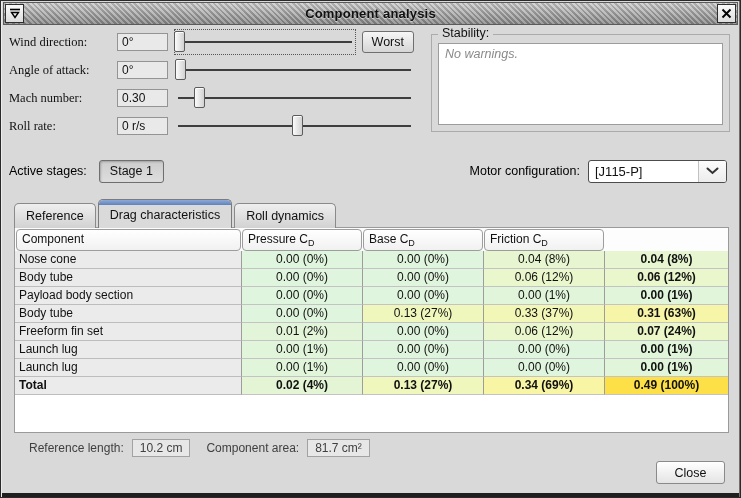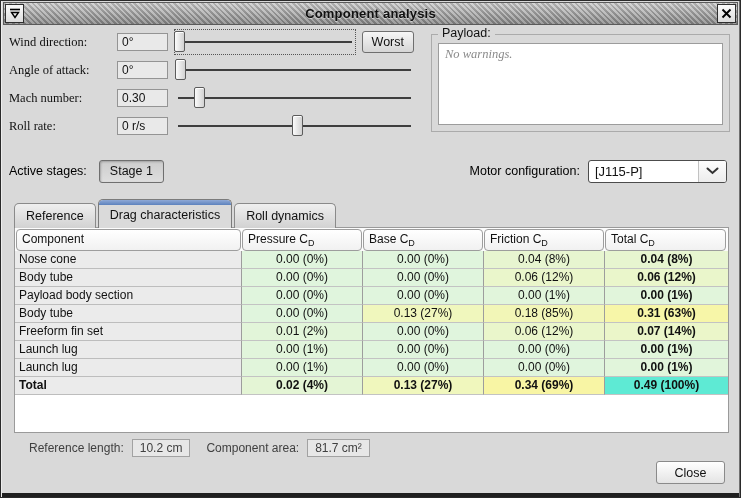--- a/index.html
+++ b/index.html
@@ -42,21 +42,21 @@
   }
   .worst-btn {
     margin-left:7px; height:22px; padding:0 9px; font-size:12.5px; color:#111;
     background:linear-gradient(#f6f6f6,#d6d6d6); border:1px solid #6f6f6f; border-radius:3px; cursor:pointer;
   }
   
   .warn-group { position:absolute; left:430px; top:33px; width:299px; height:98px; border:1px solid #ababab; }
   .warn-legend { position:absolute; top:-9px; left:6px; background:#d9d9d9; padding:0 4px; font-size:12.5px; color:#111; }
   .warn-list {
     position:absolute; left:6px; right:6px; top:8px; bottom:6px; background:#fff;
-    border:1px solid #9c9c9c; padding:3px 6px; font-size:12.5px; font-style:italic; color:#8a8a8a;font-family:Liberation Serif, serif;
+    border:1px solid #9c9c9c; padding:3px 6px; font-size:12.5px; font-style:italic; color:#8a8a8a;
   }
   
   .stages-row { position:absolute; left:8px; top:157px; right:13px; height:26px; display:flex; align-items:center; }
   .stages-label { font-size:12.5px; margin-right:12px; }
   .stage-btn {
     height:23px; padding:0 10px; font-size:12.5px; color:#111; border:1px solid #6f6f6f; border-radius:3px;
     background:linear-gradient(#cdcdcd,#dedede); box-shadow:inset 1px 1px 2px rgba(0,0,0,.22); cursor:pointer;
   }
   .spacer { flex:1; }
   .motor-label { font-size:12.5px; margin-right:8px; }
@@ -171,21 +171,21 @@
       <span class="ctrl-label">Roll rate:</span>
       <span class="ctrl-value">0 r/s</span>
       <span class="slider">
         <span class="track"></span>
         <span class="handle" style="left: calc(51% - 5px);"></span>
       </span>
     </div>
   </div>
 
   <div class="warn-group">
-    <span class="warn-legend">Payload:</span>
+    <span class="warn-legend">Stability:</span>
     <div class="warn-list">No warnings.</div>
   </div>
 
   <div class="stages-row">
     <span class="stages-label">Active stages:</span>
     <button class="stage-btn">Stage 1</button>
     <span class="spacer"></span>
     <span class="motor-label">Motor configuration:</span>
     <div class="combo">
       <span class="combo-text">[J115-P]</span>
@@ -202,21 +202,20 @@
     <div class="tab selected">Drag characteristics</div>
     <div class="tab">Roll dynamics</div>
   </div>
 
   <div class="tablewrap">
     <div class="thead">
       <div class="th th-0"><span>Component</span></div>
       <div class="th th-1"><span>Pressure C</span><sub>D</sub></div>
       <div class="th th-2"><span>Base C</span><sub>D</sub></div>
       <div class="th th-3"><span>Friction C</span><sub>D</sub></div>
-      <div class="th th-4"><span>Total C</span><sub>D</sub></div>
     </div>
     <div id="tbody">
         <div class="tr">
           <div class="td-name">Nose cone</div>
           <div class="td" style="background: rgb(224, 245, 221);">0.00 (0%)</div>
           <div class="td" style="background: rgb(224, 245, 221);">0.00 (0%)</div>
           <div class="td" style="background: rgb(231, 245, 208);">0.04 (8%)</div>
           <div class="td" style="background: rgb(231, 245, 208);">0.04 (8%)</div>
         </div>
         <div class="tr">
@@ -230,50 +229,50 @@
           <div class="td-name">Payload body section</div>
           <div class="td" style="background: rgb(224, 245, 221);">0.00 (0%)</div>
           <div class="td" style="background: rgb(224, 245, 221);">0.00 (0%)</div>
           <div class="td" style="background: rgb(225, 245, 219);">0.00 (1%)</div>
           <div class="td" style="background: rgb(225, 245, 219);">0.00 (1%)</div>
         </div>
         <div class="tr">
           <div class="td-name">Body tube</div>
           <div class="td" style="background: rgb(224, 245, 221);">0.00 (0%)</div>
           <div class="td" style="background: rgb(240, 247, 189);">0.13 (27%)</div>
-          <div class="td" style="background: rgb(242, 246, 183);">0.18 (85%)</div>
+          <div class="td" style="background: rgb(242, 246, 183);">0.33 (37%)</div>
           <div class="td" style="background: rgb(247, 246, 168);">0.31 (63%)</div>
         </div>
         <div class="tr">
           <div class="td-name">Freeform fin set</div>
           <div class="td" style="background: rgb(226, 245, 217);">0.01 (2%)</div>
           <div class="td" style="background: rgb(224, 245, 221);">0.00 (0%)</div>
           <div class="td" style="background: rgb(234, 246, 203);">0.06 (12%)</div>
-          <div class="td" style="background: rgb(235, 246, 201);">0.07 (14%)</div>
+          <div class="td" style="background: rgb(235, 246, 201);">0.07 (24%)</div>
         </div>
         <div class="tr">
           <div class="td-name">Launch lug</div>
           <div class="td" style="background: rgb(225, 245, 219);">0.00 (1%)</div>
           <div class="td" style="background: rgb(224, 245, 221);">0.00 (0%)</div>
           <div class="td" style="background: rgb(224, 245, 221);">0.00 (0%)</div>
           <div class="td" style="background: rgb(225, 245, 219);">0.00 (1%)</div>
         </div>
         <div class="tr">
           <div class="td-name">Launch lug</div>
           <div class="td" style="background: rgb(225, 245, 219);">0.00 (1%)</div>
           <div class="td" style="background: rgb(224, 245, 221);">0.00 (0%)</div>
           <div class="td" style="background: rgb(224, 245, 221);">0.00 (0%)</div>
           <div class="td" style="background: rgb(225, 245, 219);">0.00 (1%)</div>
         </div>
         <div class="tr total">
           <div class="td-name">Total</div>
           <div class="td" style="background: rgb(228, 245, 213);">0.02 (4%)</div>
           <div class="td" style="background: rgb(240, 247, 189);">0.13 (27%)</div>
           <div class="td" style="background: rgb(248, 245, 164);">0.34 (69%)</div>
-          <div class="td" style="background: #5eead4;">0.49 (100%)</div>
+          <div class="td" style="background: #fde047;">0.49 (100%)</div>
         </div>
       </div>
   </div>
 
   <div class="refs">
     <span class="ref-label">Reference length:</span>
     <span class="ref-box">10.2 cm</span>
     <span class="ref-label second">Component area:</span>
     <span class="ref-box">81.7 cm²</span>
   </div>

